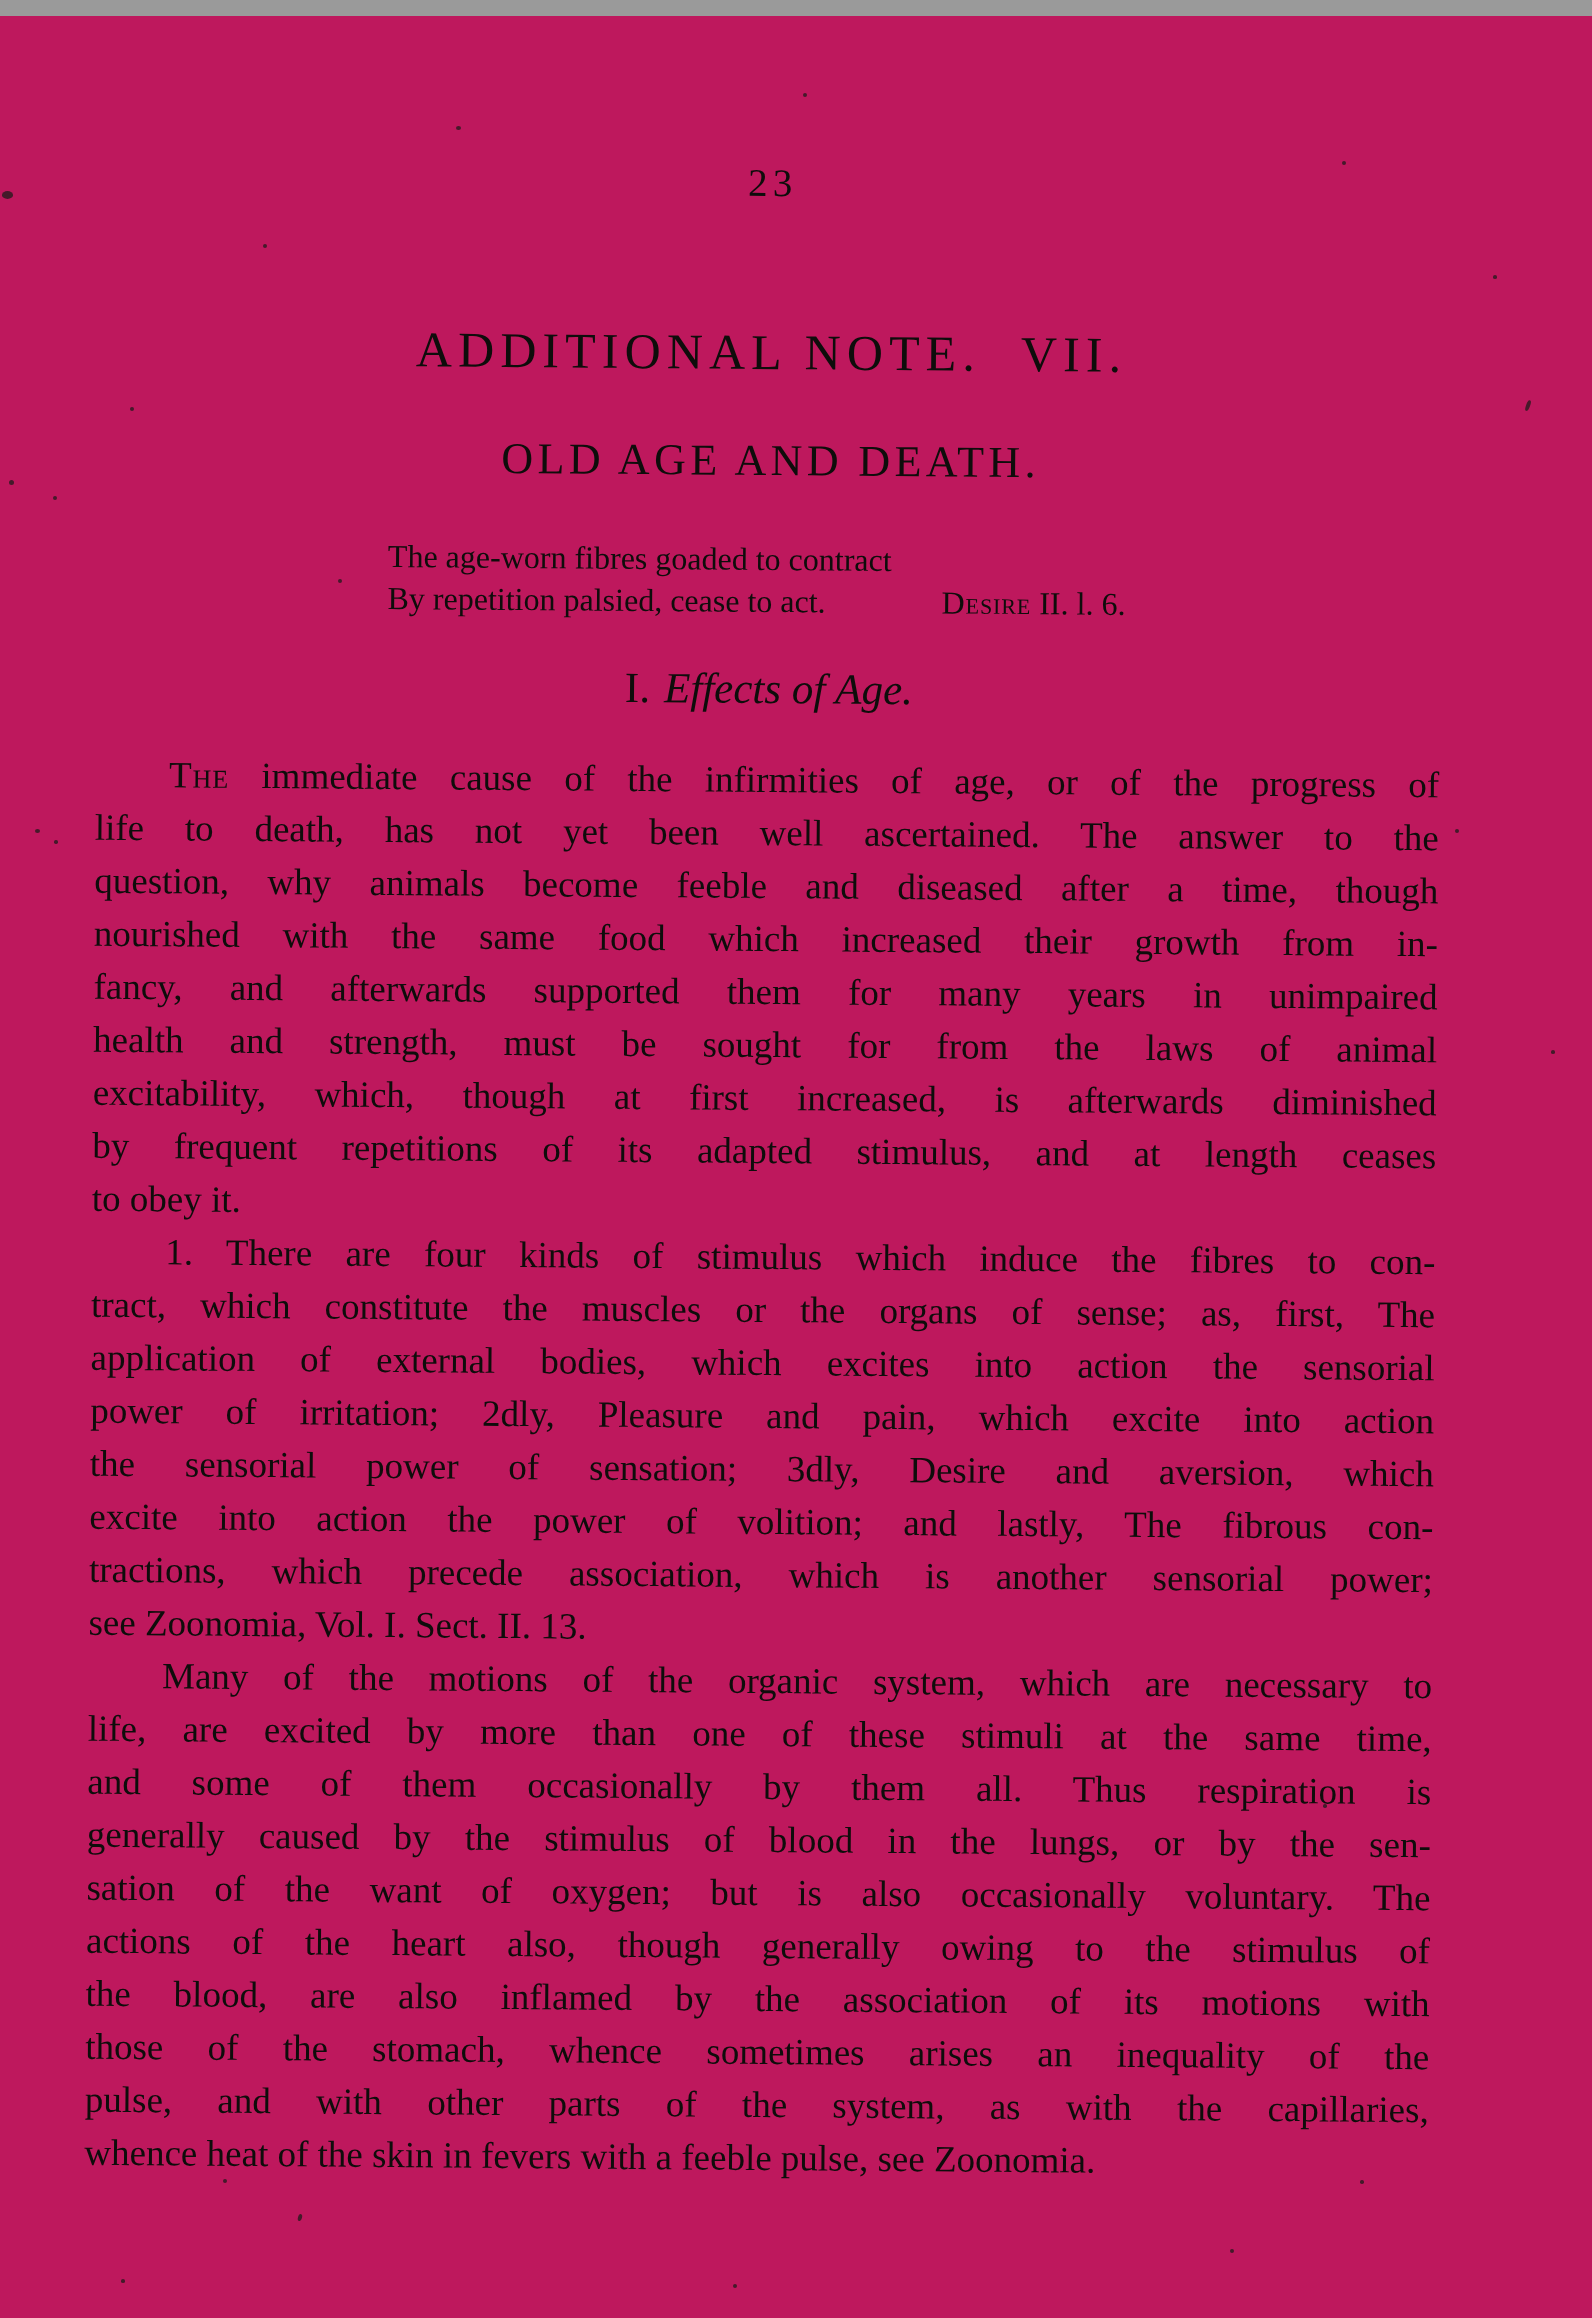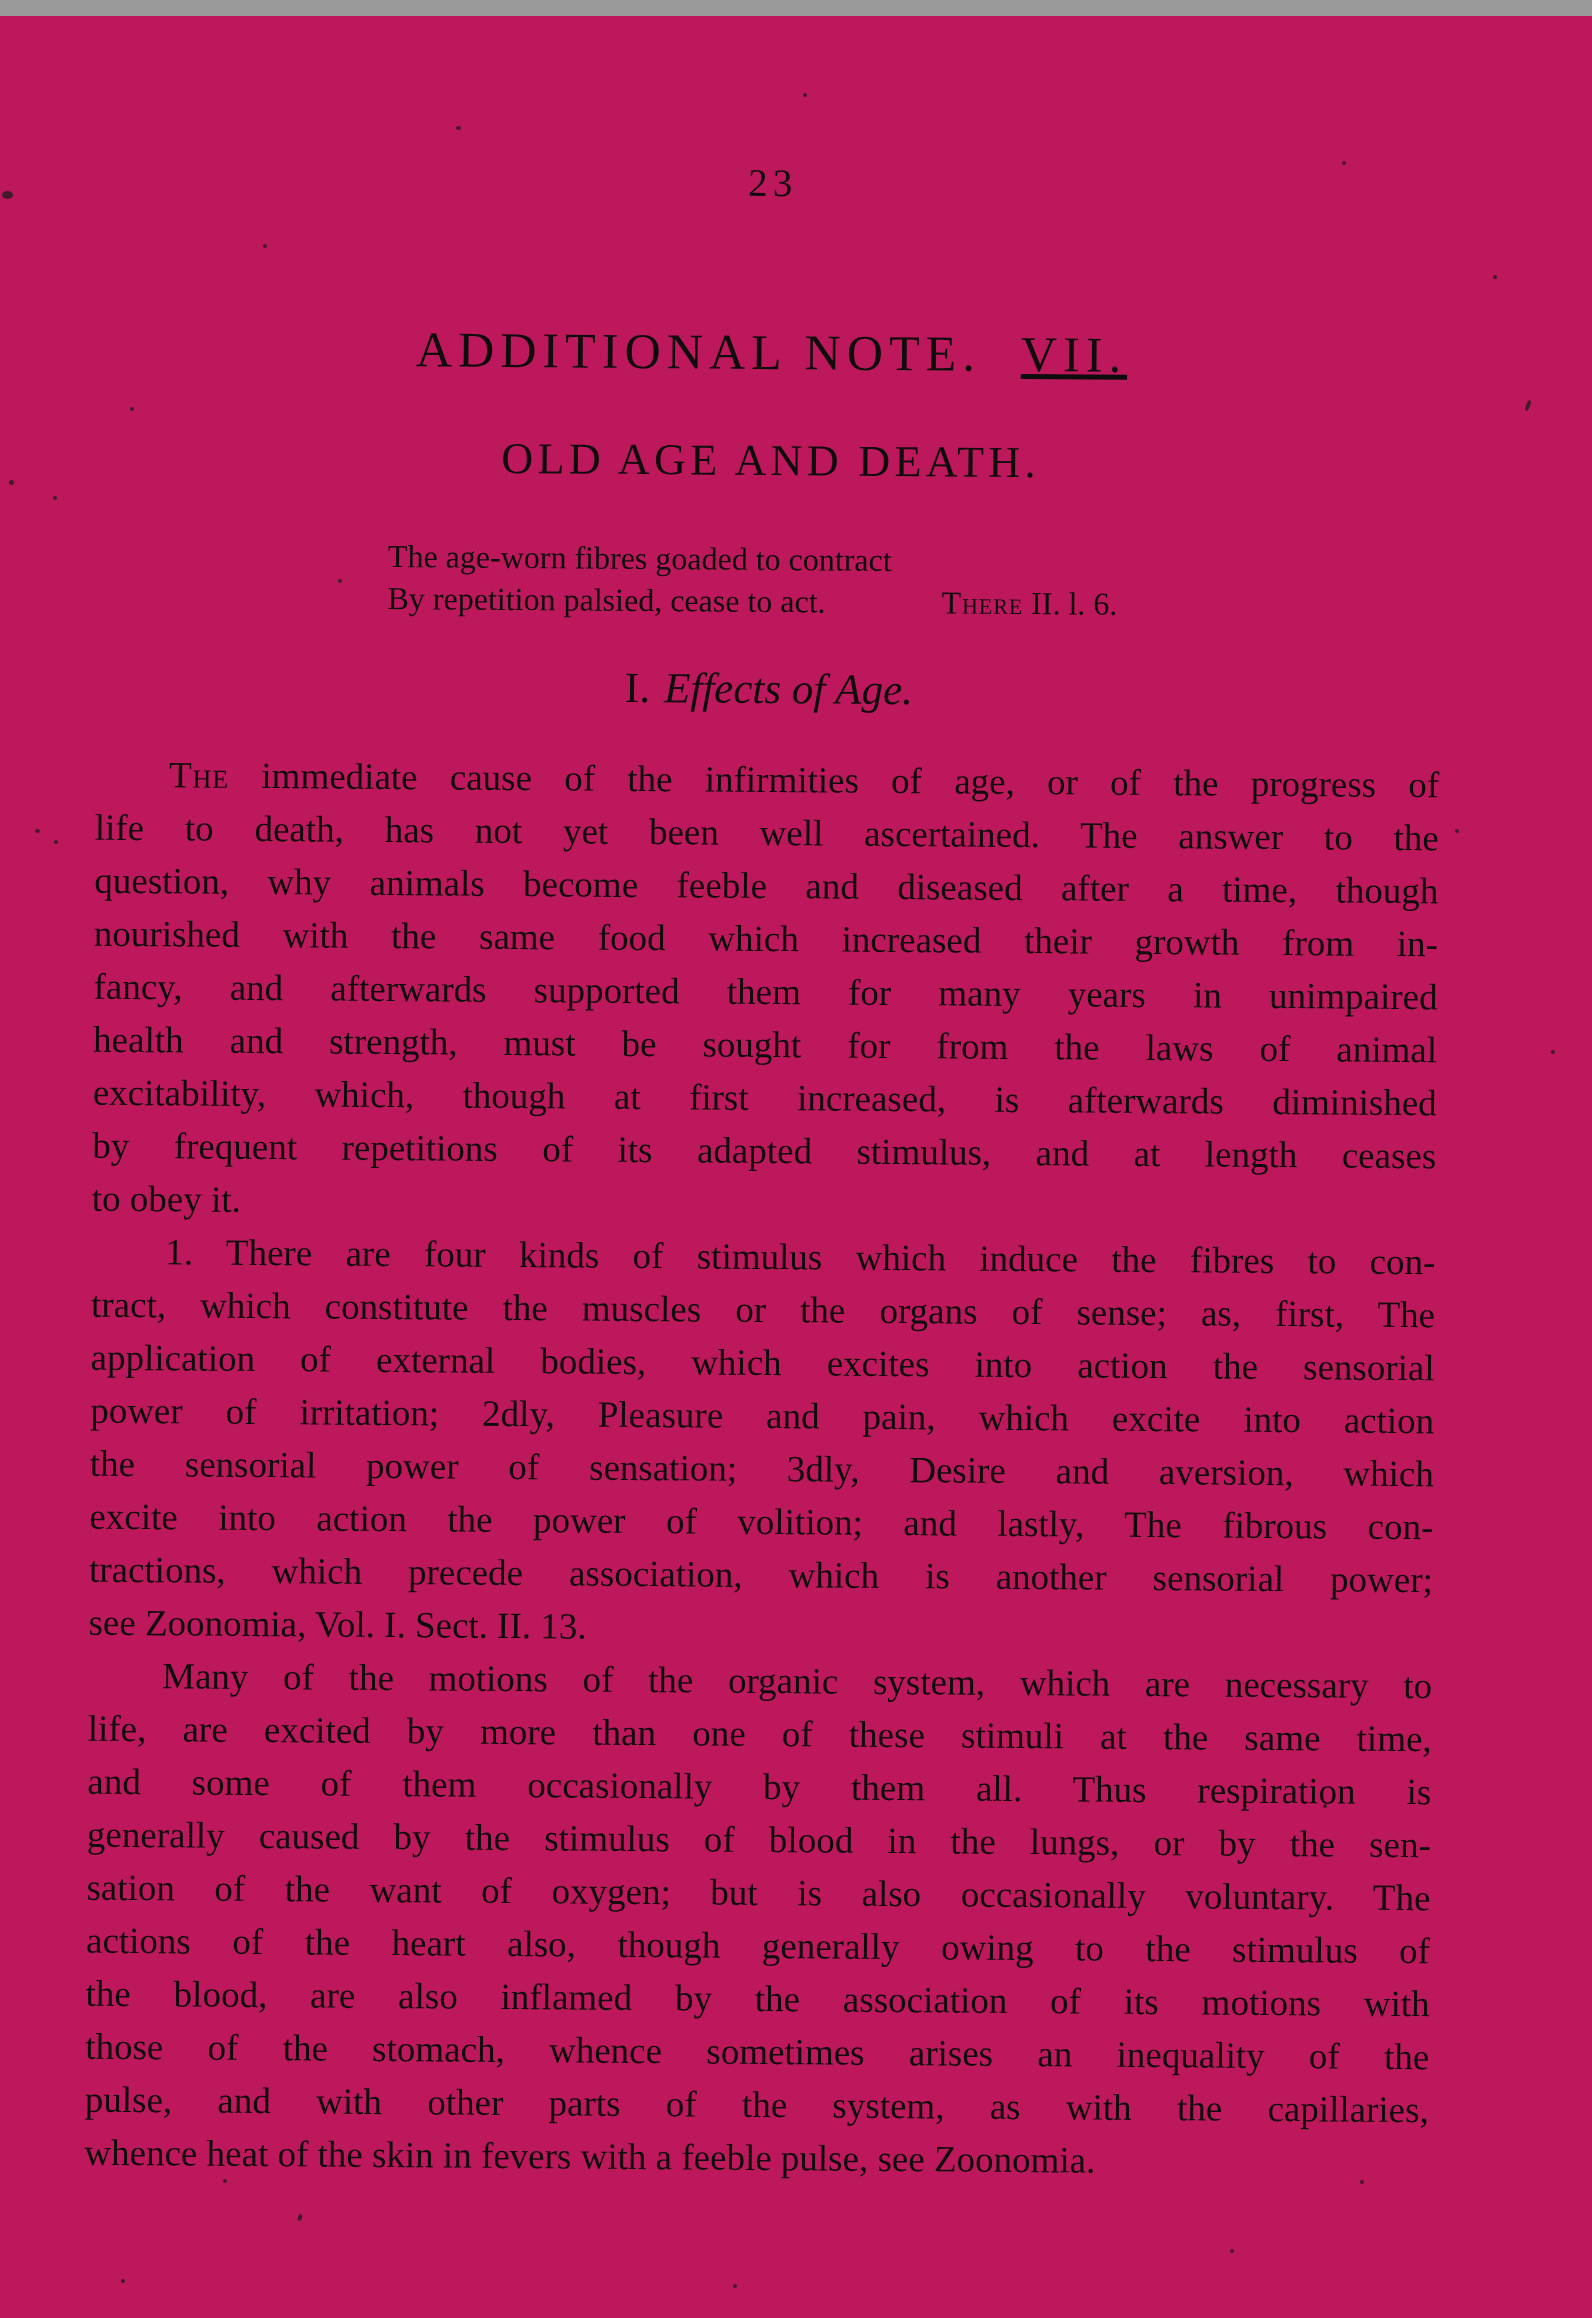--- a/index.html
+++ b/index.html
@@ -29,21 +29,21 @@
   .pageno {
     top: 144px;
     font-size: 39px;
     letter-spacing: 5.3px;
   }
   .title {
     top: 307px;
     font-size: 50px;
     letter-spacing: 6.1px;
   }
-  .title .title-num { margin-left: 40px; text-decoration: underline; }
+  .title .title-num { margin-left: 40px; }
   .subtitle {
     top: 419px;
     font-size: 44px;
     letter-spacing: 4.4px;
   }
   .epigraph {
     position: absolute;
     left: 386px;
     top: 522px;
     font-size: 32px;
@@ -91,21 +91,21 @@
 
     <div class="centered-band title">
       <span>ADDITIONAL NOTE.</span><span class="title-num">VII.</span>
     </div>
 
     <div class="centered-band subtitle">OLD AGE AND DEATH.</div>
 
     <div class="epigraph">
       <div>The age-worn fibres goaded to contract</div>
       <div>
-        <span>By repetition palsied, cease to act.</span><span class="attribution"><span class="sc">There</span><span> II. l. 6.</span></span>
+        <span>By repetition palsied, cease to act.</span><span class="attribution"><span class="sc">Desire</span><span> II. l. 6.</span></span>
       </div>
     </div>
 
     <div class="centered-band section-heading">
       <span>I.</span><span class="sec-title">Effects of Age.</span>
     </div>
 
     <div class="body-text">
         <div class="bline indent"><span class="sc">The</span> immediate cause of the infirmities of age, or of the progress of</div>
         <div class="bline">life to death, has not yet been well ascertained. The answer to the</div>

